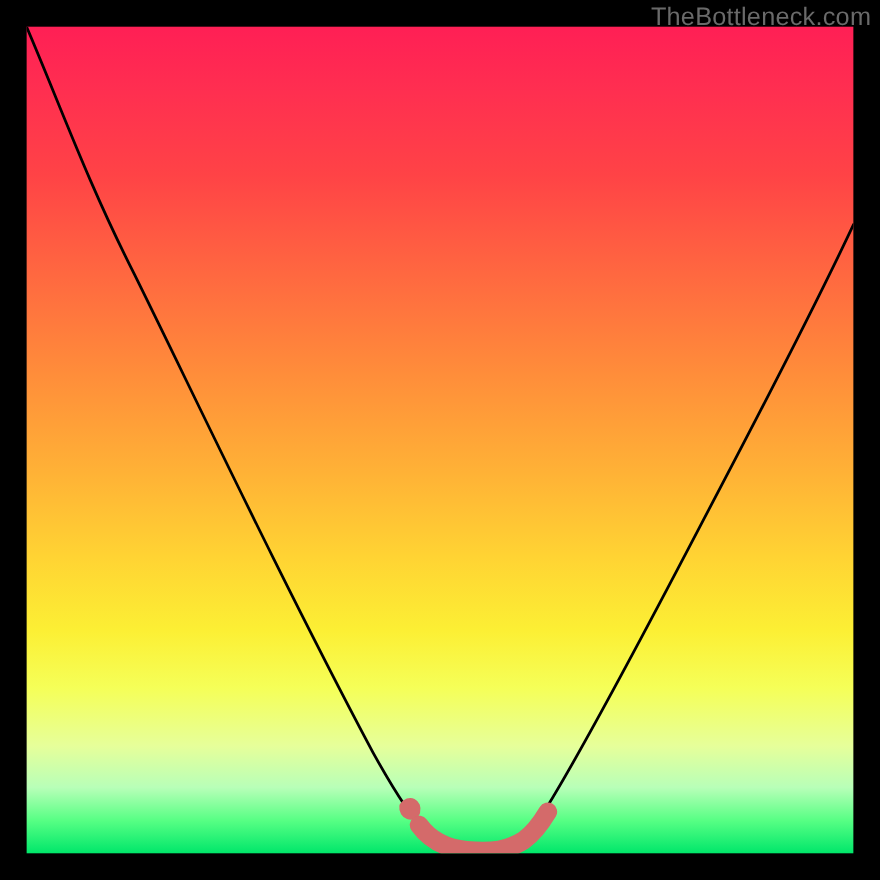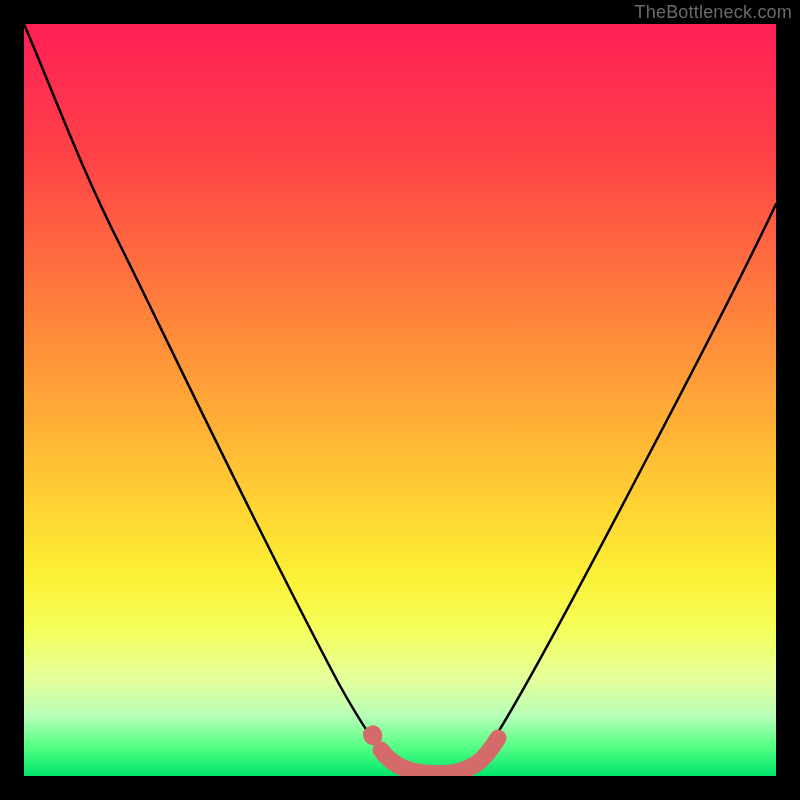--- a/index.html
+++ b/index.html
@@ -14,21 +14,21 @@
   .frame {
     position: absolute;
     inset: 0;
     background: #000;
   }
   .watermark {
     position: absolute;
     top: 2px;
     right: 8px;
     color: #6a6a6a;
-    font-size: 18px;
+    font-size: 23px;
     font-weight: 400;
     letter-spacing: 0.2px;
     z-index: 20;
     user-select: none;
   }
   .plot-area {
     position: absolute;
     left: 24px;
     top: 24px;
     width: 752px;

